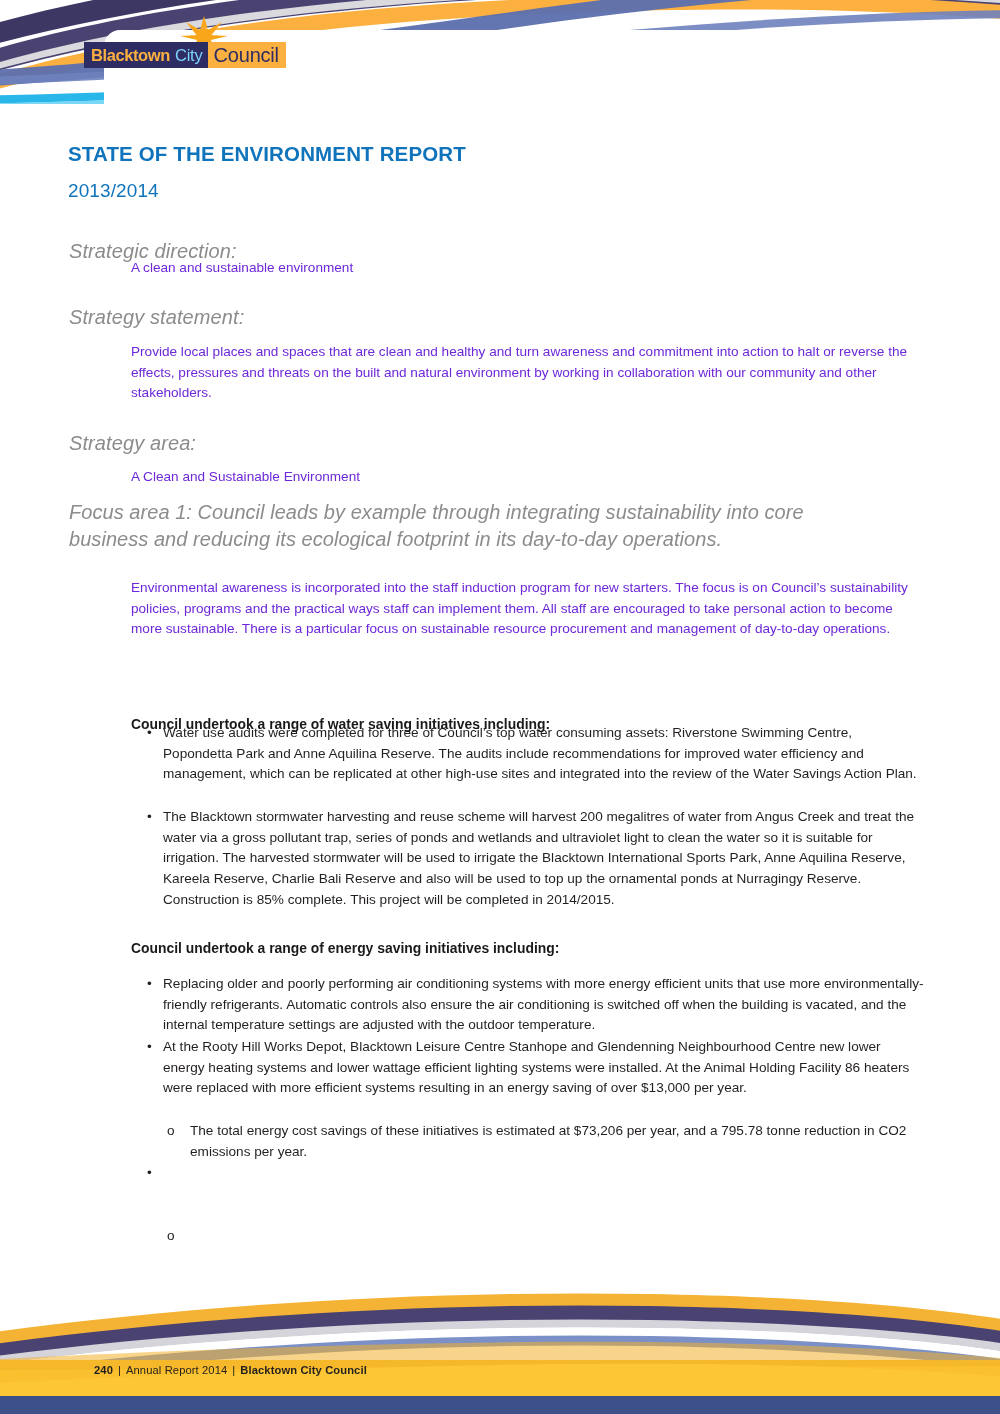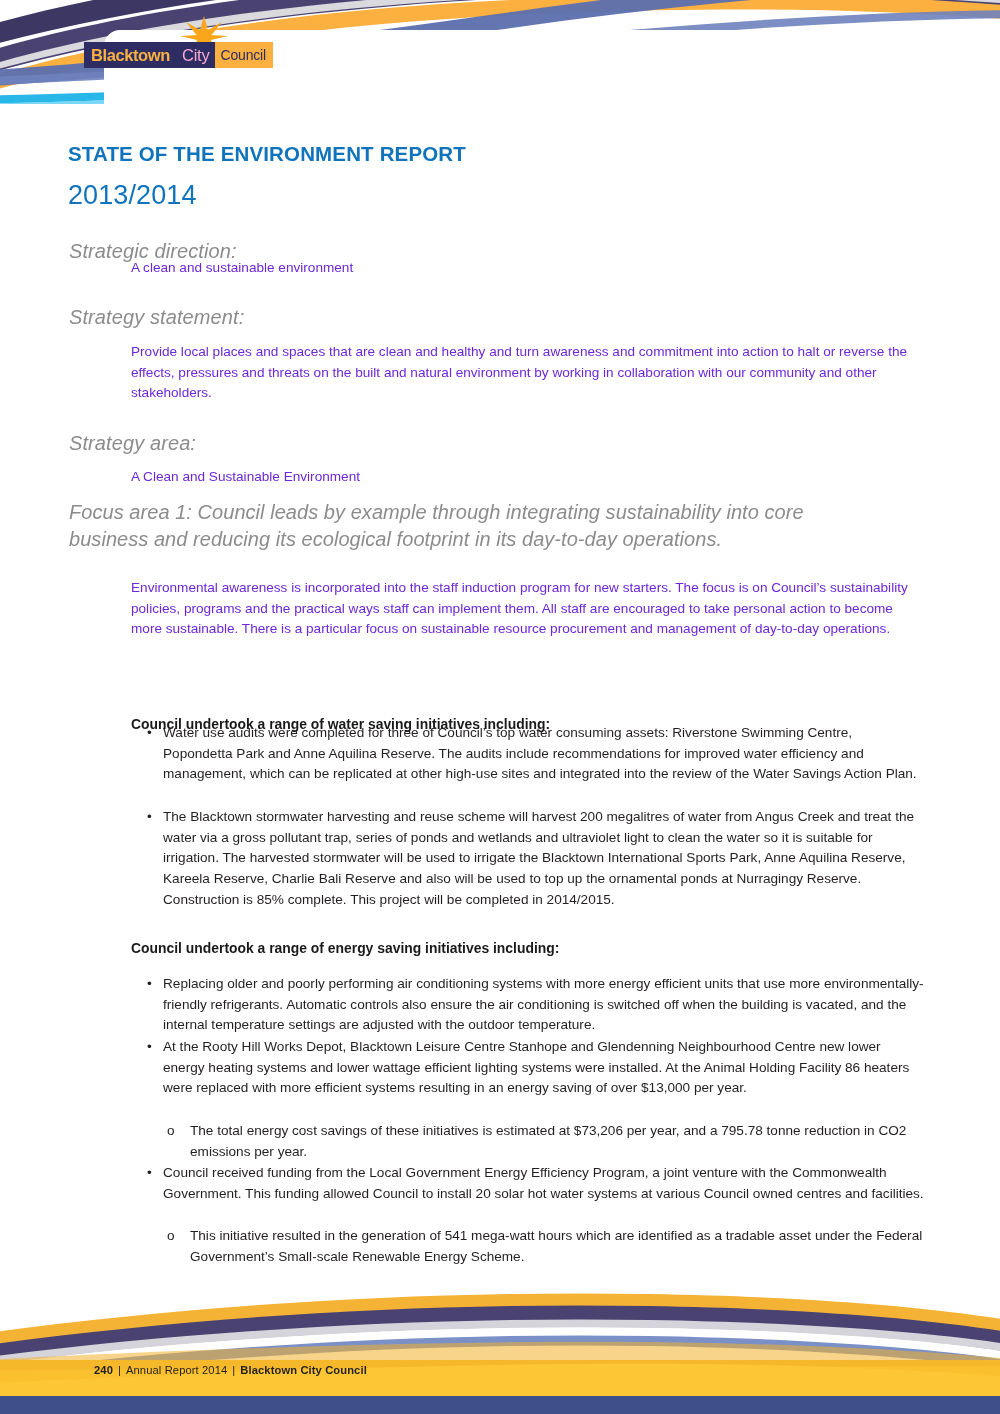--- a/index.html
+++ b/index.html
@@ -55,45 +55,45 @@
     top: 14px;
     height: 26px;
     display: flex;
     align-items: stretch;
   }
   .logo-navy {
     background: #2e2d63;
     display: flex;
     align-items: center;
     padding: 0 5px 0 7px;
-    gap: 12px;
+    gap: 5px;
   }
   .logo-gold {
     background: #fbb040;
     display: flex;
     align-items: center;
     padding: 0 7px 0 6px;
   }
   .logo-word-blacktown {
     color: #fbb040;
     font-weight: bold;
     font-size: 16.5px;
     letter-spacing: -0.4px;
     line-height: 1;
   }
   .logo-word-city {
-    color: #f9a8d4;
+    color: #7dd3fc;
     font-size: 16.5px;
     letter-spacing: -0.2px;
     line-height: 1;
     text-align: right;
   }
   .logo-word-council {
     color: #2e2d63;
-    font-size: 14px;
+    font-size: 20px;
     letter-spacing: -0.2px;
     line-height: 1;
   }
 
   
   .content {
     position: absolute;
     left: 0; top: 0;
     width: 1000px;
   }
@@ -104,21 +104,21 @@
     top: 142px;
     font-size: 20.5px;
     font-weight: bold;
     color: #1074bc;
     letter-spacing: 0.15px;
   }
   .h-year {
     position: absolute;
     left: 68px;
     top: 180px;
-    font-size: 27px;
+    font-size: 19px;
     font-weight: normal;
     color: #1074bc;
     letter-spacing: 0.1px;
   }
 
   .sec-label {
     position: absolute;
     left: 69px;
     font-size: 20px;
     font-style: italic;
@@ -323,26 +323,24 @@
       <span>At the Rooty Hill Works Depot, Blacktown Leisure Centre Stanhope and Glendenning Neighbourhood Centre new lower energy heating systems and lower wattage efficient lighting systems were installed.  At the Animal Holding Facility 86 heaters were replaced with more efficient systems resulting in an energy saving of over $13,000 per year.</span>
     </div>
 
     <div class="sub-bullet" style="top:1121px;">
       <span class="marker">o</span>
       <span>The total energy cost savings of these initiatives is estimated at $73,206 per year, and a 795.78 tonne reduction in CO2 emissions per year.</span>
     </div>
 
     <div class="bullet" style="top:1163px;">
       <span class="marker">•</span>
-      <span>Council received funding from the Local Government Energy Efficiency Program, a joint venture with the Commonwealth Government. This funding allowed Council to install 20 solar hot water systems at various Council owned centres and facilities.</span>
     </div>
 
     <div class="sub-bullet" style="top:1226px;">
       <span class="marker">o</span>
-      <span>This initiative resulted in the generation of 541 mega-watt hours which are identified as a tradable asset under the Federal Government’s Small-scale Renewable Energy Scheme.</span>
     </div>
 
   </div>
 
   <div class="footer-deco">
     <svg width="1000" height="126" viewBox="0 0 1000 126" xmlns="http://www.w3.org/2000/svg">
       <defs>
         <clipPath id="ftrclip">
             <rect x="0" y="0" width="1000" height="126"></rect>
           </clipPath>

